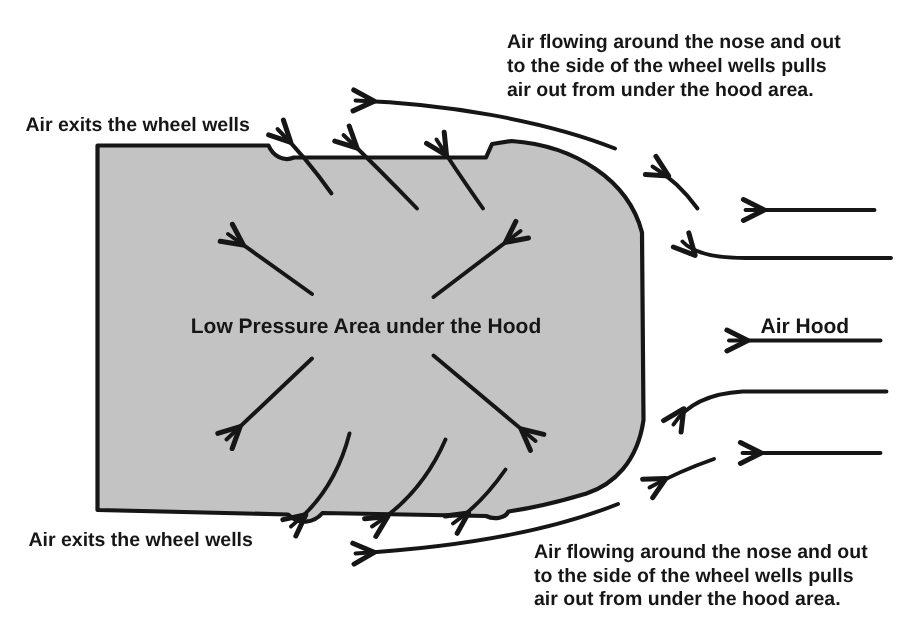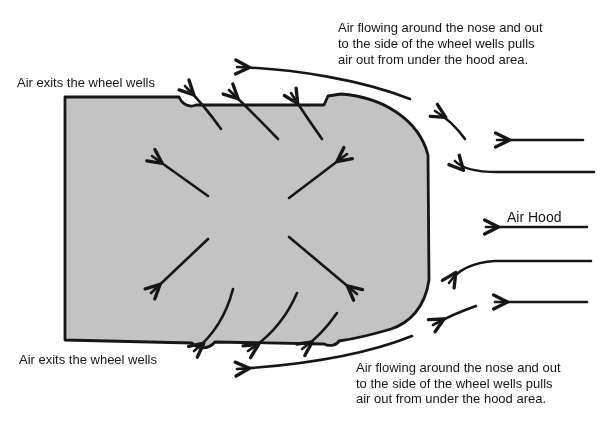--- a/index.html
+++ b/index.html
@@ -13,24 +13,24 @@
     stroke:var(--line,#161616);fill:none;stroke-width:2.6;
     stroke-linecap:round;stroke-linejoin:round;marker-end:url(#ah);
   }
   .hood{
     fill:var(--hood-fill,#c3c3c3);stroke:var(--line,#161616);
     stroke-width:2.8;stroke-linejoin:round;
   }
   .ah-path{stroke:var(--line,#161616);fill:none;stroke-width:2.4;
     stroke-linecap:round;stroke-linejoin:round;}
   .lbl{
-    position:absolute;color:var(--text,#161616);font-weight:normal;
+    position:absolute;color:var(--text,#161616);font-weight:bold;
     font-size:13px;line-height:16px;white-space:nowrap;
   }
-  .blk{position:absolute;color:var(--text,#161616);font-weight:normal;
+  .blk{position:absolute;color:var(--text,#161616);font-weight:bold;
     font-size:13px;line-height:16px;}
   .lbl-center{left:124px;top:209px;width:240px;text-align:center;font-size:14px;}
   .lbl-topleft{left:17px;top:75px;}
   .lbl-botleft{left:19px;top:352px;}
   .lbl-airflow{left:507px;top:209px;font-size:14px;}
   .blk-topright{left:338px;top:20px;}
   .blk-botright{left:356px;top:360px;line-height:15.5px;}
 </style>
 </head>
 <body>
@@ -79,20 +79,21 @@
     <path class="stroke" d="M 476,306 Q 453,314 433,325"></path>
 
     <path class="stroke" d="M 410,99 C 362,80 295,69 237,67"></path>
     <path class="stroke" d="M 412,336 C 372,352 318,364 237,369"></path>
   </svg>
 
   <div class="lbl lbl-topleft">Air exits the wheel wells</div>
 
   <div class="lbl lbl-botleft">Air exits the wheel wells</div>
 
+  <div class="lbl lbl-center">Low Pressure Area under the Hood</div>
 
   <div class="lbl lbl-airflow">Air Hood</div>
 
   <div class="blk blk-topright">
     <div>Air flowing around the nose and out</div>
     <div>to the side of the wheel wells pulls</div>
     <div>air out from under the hood area.</div>
   </div>
 
   <div class="blk blk-botright">

